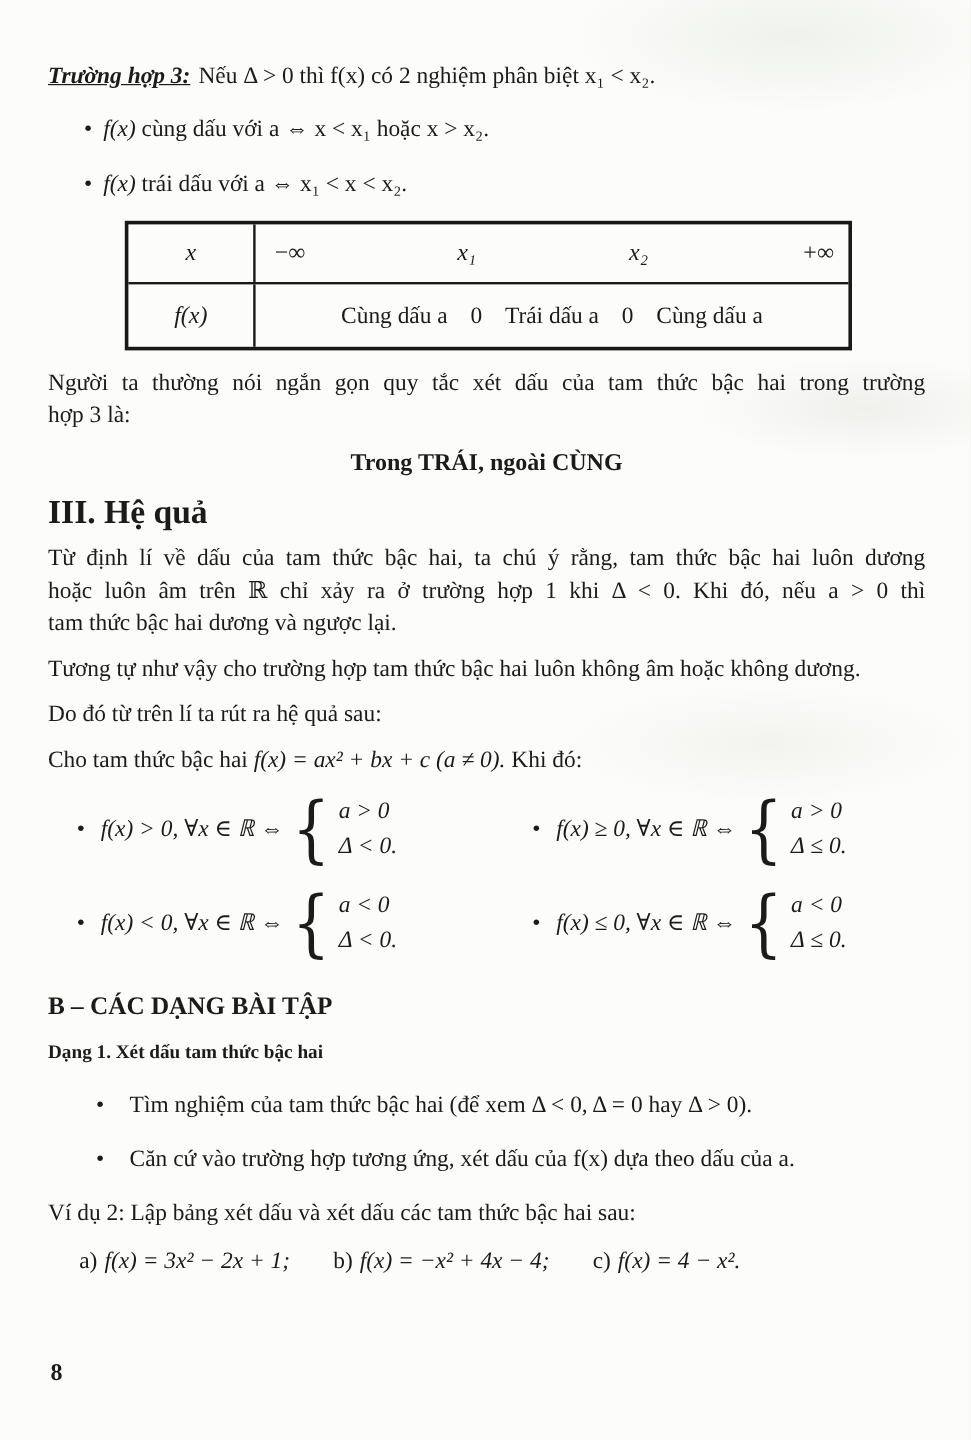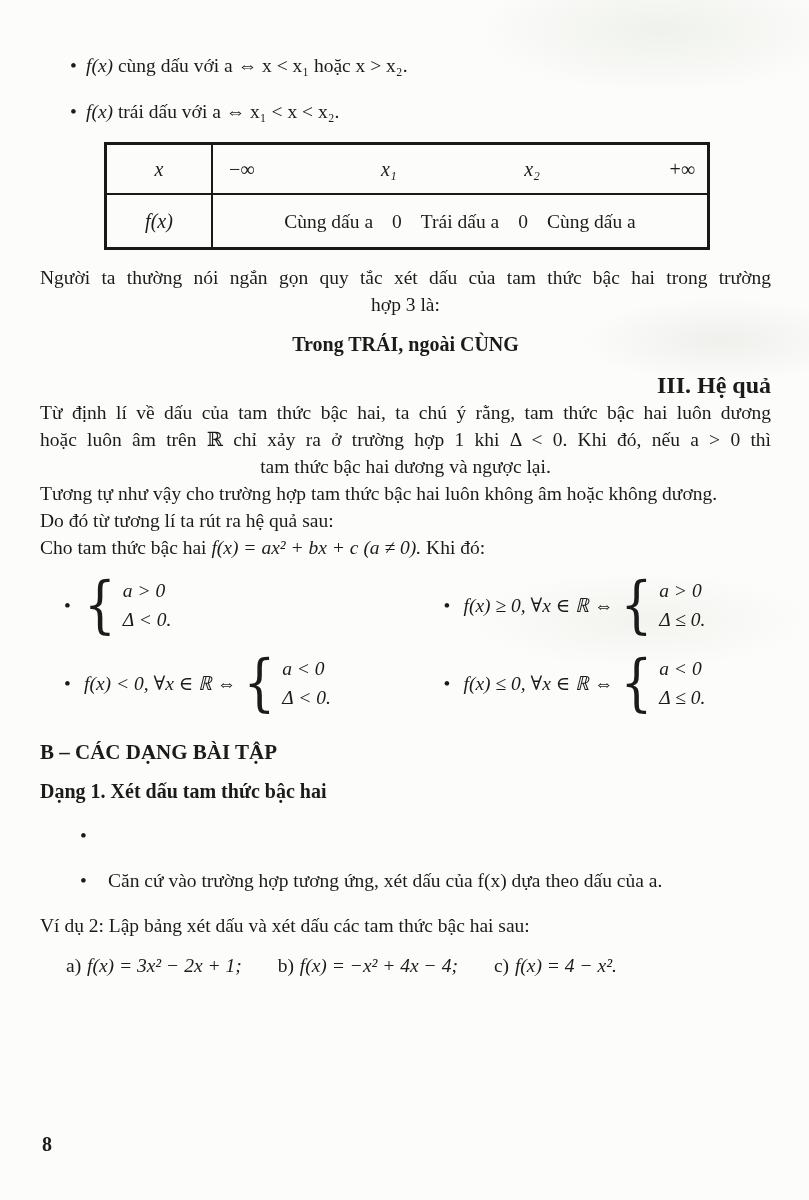--- a/index.html
+++ b/index.html
@@ -34,55 +34,58 @@
   .str2{height:52px;}
   .stc1{width:104px;flex:none;border-right:2.5px solid #191919;display:flex;align-items:center;justify-content:center;font-size:20px;}
   .stc2{flex:1;position:relative;}
   .dcell{position:absolute;top:50%;transform:translateY(-50%);font-size:20px;}
   .d0{left:16px;}
   .d1{left:34%;}
   .d2{left:63%;}
   .d3{right:12px;}
   .vals{display:flex;align-items:center;justify-content:center;gap:19px;height:100%;font-size:19.5px;}
 
-  .p{}
+  .p{margin-top:11px;}
   .jline{display:block;text-align:justify;text-align-last:justify;}
-  .line{display:block;text-align:center;}
+  .line{display:block;}
   .rule{text-align:center;font-weight:bold;font-size:20px;margin:13px 0 12px;}
-  .h3{font-weight:bold;font-size:24px;margin-top:14px;text-align:right;}
+  .h3{font-weight:bold;font-size:28px;margin-top:14px;}
 
   .cases{display:flex;flex-wrap:wrap;margin-top:8px;}
   .case{width:50%;box-sizing:border-box;display:flex;align-items:center;height:72px;margin-bottom:6px;}
   .case.cl{padding-left:24px;}
   .case.cr{padding-left:38px;}
   .case .dot{width:20px;flex:none;}
   .case .lhs{font-style:italic;margin-right:7px;white-space:nowrap;}
   .brace{font-size:50px;line-height:1;transform:scaleY(1.22);font-family:"DejaVu Serif",serif;font-weight:400;margin-right:7px;}
   .conds{display:flex;flex-direction:column;font-style:italic;line-height:29px;}
 
   .note-line{margin-top:10px;display:flex;align-items:center;flex-wrap:nowrap;white-space:nowrap;}
   .frac{display:inline-flex;flex-direction:column;align-items:center;line-height:1.1;font-style:italic;font-size:17.5px;margin:0 2px;vertical-align:middle;}
   .frac .num{border-bottom:1.6px solid #1a1a1a;padding:0 3px 0;}
 
   .hB{font-weight:bold;font-size:21px;margin-top:14px;}
-  .hDang{font-weight:bold;font-size:20px;margin-top:12px;}
+  .hDang{font-weight:bold;font-size:16px;margin-top:12px;}
   .step{display:flex;margin-top:16px;padding-left:40px;line-height:29px;}
   .step .dot{width:28px;flex:none;}
   .example{margin-top:17px;}
   .items{display:flex;margin-top:13px;padding-left:26px;white-space:nowrap;}
   .it{margin-right:36px;}
   .it .lbl{margin-right:.3em;}
   .pageno{position:absolute;left:42px;top:1133px;font-weight:bold;font-size:20px;}
 </style>
 </head>
 <body>
 
 <div class="page">
   <div class="content">
 
+    <div class="case3-line">
+      <span class="u-bi">Trường hợp 3:</span><span>Nếu Δ &gt; 0 thì f(x) có 2 nghiệm phân biệt x₁ &lt; x₂.</span>
+    </div>
 
     <div class="cb">
       <span class="dot">•</span>
       <span><span class="math seggap">f(x)</span><span>cùng dấu với a ⇔ x &lt; x₁ hoặc x &gt; x₂.</span></span>
     </div>
     <div class="cb">
       <span class="dot">•</span>
       <span><span class="math seggap">f(x)</span><span>trái dấu với a ⇔ x₁ &lt; x &lt; x₂.</span></span>
     </div>
 
@@ -119,29 +122,30 @@
 
     <div class="h3">III. Hệ quả</div>
 
     <div class="p">
       <span class="jline">Từ định lí về dấu của tam thức bậc hai, ta chú ý rằng, tam thức bậc hai luôn dương</span>
       <span class="jline">hoặc luôn âm trên ℝ chỉ xảy ra ở trường hợp 1 khi Δ &lt; 0. Khi đó, nếu a &gt; 0 thì</span>
       <span class="line">tam thức bậc hai dương và ngược lại.</span>
     </div>
 
     <div class="p">Tương tự như vậy cho trường hợp tam thức bậc hai luôn không âm hoặc không dương.</div>
-    <div class="p">Do đó từ tương lí ta rút ra hệ quả sau:</div>
+    <div class="p">Do đó từ trên lí ta rút ra hệ quả sau:</div>
 
     <div class="p">
       <span class="pregap">Cho tam thức bậc hai</span><span class="math">f(x) = ax² + bx + c (a ≠ 0).</span><span class="postgap">Khi đó:</span>
     </div>
 
     <div class="cases">
       <div class="case cl">
         <span class="dot">•</span>
+        <span class="lhs">f(x) &gt; 0, ∀x ∈ ℝ ⇔</span>
         <span class="brace">{</span>
         <span class="conds">
           <span>a &gt; 0</span>
           <span>Δ &lt; 0.</span>
         </span>
       </div>
       <div class="case cr">
         <span class="dot">•</span>
         <span class="lhs">f(x) ≥ 0, ∀x ∈ ℝ ⇔</span>
         <span class="brace">{</span>
@@ -170,20 +174,21 @@
       </div>
     </div>
 
 
     <div class="hB">B – CÁC DẠNG BÀI TẬP</div>
     <div class="hDang">Dạng 1. Xét dấu tam thức bậc hai</div>
 
 
     <div class="step">
       <span class="dot">•</span>
+      <span>Tìm nghiệm của tam thức bậc hai (để xem Δ &lt; 0,  Δ = 0 hay Δ &gt; 0).</span>
     </div>
     <div class="step">
       <span class="dot">•</span>
       <span>Căn cứ vào trường hợp tương ứng, xét dấu của f(x) dựa theo dấu của a.</span>
     </div>
 
     <div class="example">
       <span class="b pregap">Ví dụ 2:</span><span>Lập bảng xét dấu và xét dấu các tam thức bậc hai sau:</span>
     </div>
 

